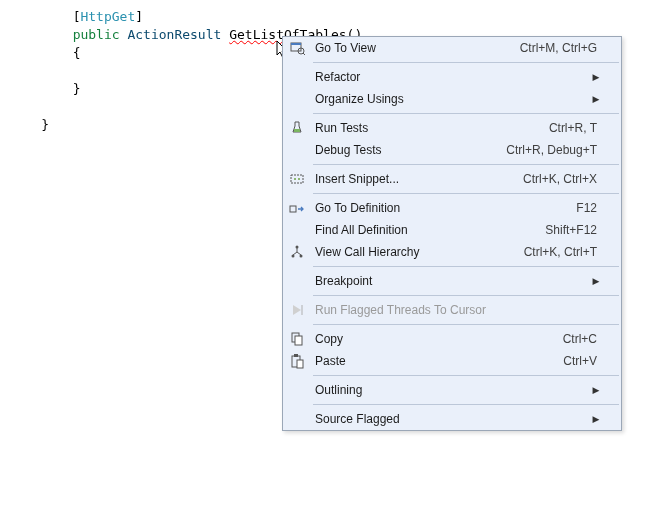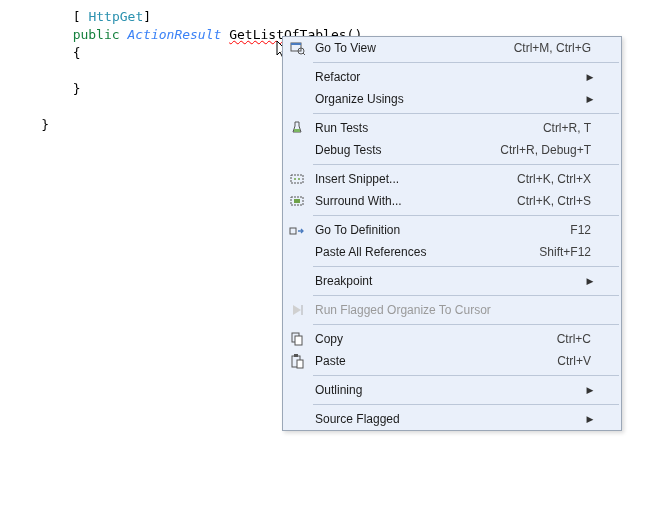--- a/index.html
+++ b/index.html
@@ -10,23 +10,23 @@
       width: 651px;
       height: 525px;
       position: relative;
       overflow: hidden;
     }
     .code-area {
       padding: 8px 10px;
       line-height: 18px;
     }
     .code-line { white-space: pre; }
-    .attr { color: #2b91af; margin-left: 8px; }
+    .attr { color: #2b91af; }
     .keyword { color: #15803d; }
-    .type { color: #3b82f6; font-style: italic; }
+    .type { color: #0c4a6e; }
     .method { color: #000000; }
     .punct { color: #000000; }
     .bracket { color: #000000; }
     .error-underline {
       text-decoration: underline wavy #ff0000;
       text-decoration-thickness: 1px;
     }
     .cursor-pointer {
       position: absolute;
       left: 276px;
@@ -43,21 +43,21 @@
       border: 1px solid #9ba7b7;
       font-family: "Segoe UI", Tahoma, sans-serif;
       font-size: 12px;
       box-shadow: 2px 2px 4px rgba(0,0,0,0.15);
       z-index: 10;
     }
     .menu-item {
       display: flex;
       align-items: center;
       height: 22px;
-      padding: 0 24px 0 0;
+      padding: 0 18px 0 0;
       color: #1b1b1b;
     }
     .menu-item.disabled { color: #9a9a9a; }
     .menu-icon {
       width: 28px;
       height: 22px;
       display: flex;
       align-items: center;
       justify-content: center;
       flex-shrink: 0;
@@ -147,61 +147,63 @@
     <div class="menu-item">
       <span class="menu-icon">
         <svg class="icon-svg" viewBox="0 0 16 16">
           <rect x="2" y="4" width="12" height="8" fill="none" stroke="#555" stroke-dasharray="2 1"></rect>
           <path d="M5 8 L7 8 M9 8 L11 8" stroke="#6fa24a" stroke-width="1.5"></path>
         </svg>
       </span>
       <span class="menu-label">Insert Snippet...</span>
       <span class="menu-shortcut">Ctrl+K, Ctrl+X</span>
     </div>
-    <div class="menu-item">
-      <span class="menu-icon">
-        <svg class="icon-svg" viewBox="0 0 16 16">
-          <rect x="2" y="4" width="12" height="8" fill="none" stroke="#555" stroke-dasharray="2 1"></rect>
-          <rect x="5" y="6" width="6" height="4" fill="#6fa24a"></rect>
-        </svg>
-      </span>
-      <span class="menu-label">Surround With...</span>
-      <span class="menu-shortcut">Ctrl+K, Ctrl+S</span>
-    </div>
     <div class="menu-sep"></div>
     <div class="menu-item">
       <span class="menu-icon">
         <svg class="icon-svg" viewBox="0 0 16 16">
           <rect x="1" y="6" width="6" height="6" fill="none" stroke="#555"></rect>
           <path d="M9 9 L14 9 M12 7 L14 9 L12 11" fill="none" stroke="#4a7bbf" stroke-width="1.3"></path>
         </svg>
       </span>
       <span class="menu-label">Go To Definition</span>
       <span class="menu-shortcut">F12</span>
     </div>
     <div class="menu-item">
       <span class="menu-icon"></span>
-      <span class="menu-label">Paste All References</span>
+      <span class="menu-label">Find All Definition</span>
       <span class="menu-shortcut">Shift+F12</span>
+    </div>
+    <div class="menu-item">
+      <span class="menu-icon">
+        <svg class="icon-svg" viewBox="0 0 16 16">
+          <circle cx="8" cy="3" r="1.5" fill="#555"></circle>
+          <circle cx="4" cy="12" r="1.5" fill="#555"></circle>
+          <circle cx="12" cy="12" r="1.5" fill="#555"></circle>
+          <path d="M8 4 L8 8 M8 8 L4 11 M8 8 L12 11" stroke="#555" fill="none"></path>
+        </svg>
+      </span>
+      <span class="menu-label">View Call Hierarchy</span>
+      <span class="menu-shortcut">Ctrl+K, Ctrl+T</span>
     </div>
     <div class="menu-sep"></div>
     <div class="menu-item">
       <span class="menu-icon"></span>
       <span class="menu-label">Breakpoint</span>
       <span class="menu-arrow">▶</span>
     </div>
     <div class="menu-sep"></div>
     <div class="menu-item disabled">
       <span class="menu-icon">
         <svg class="icon-svg" viewBox="0 0 16 16">
           <path d="M4 3 L12 8 L4 13 Z" fill="#d0d0d0"></path>
           <line x1="13" y1="3" x2="13" y2="13" stroke="#b0b0b0"></line>
         </svg>
       </span>
-      <span class="menu-label">Run Flagged Organize To Cursor</span>
+      <span class="menu-label">Run Flagged Threads To Cursor</span>
       <span style="width: 14px;"></span>
     </div>
     <div class="menu-sep"></div>
     <div class="menu-item">
       <span class="menu-icon">
         <svg class="icon-svg" viewBox="0 0 16 16">
           <rect x="3" y="2" width="7" height="9" fill="none" stroke="#555"></rect>
           <rect x="6" y="5" width="7" height="9" fill="#fff" stroke="#555"></rect>
         </svg>
       </span>

